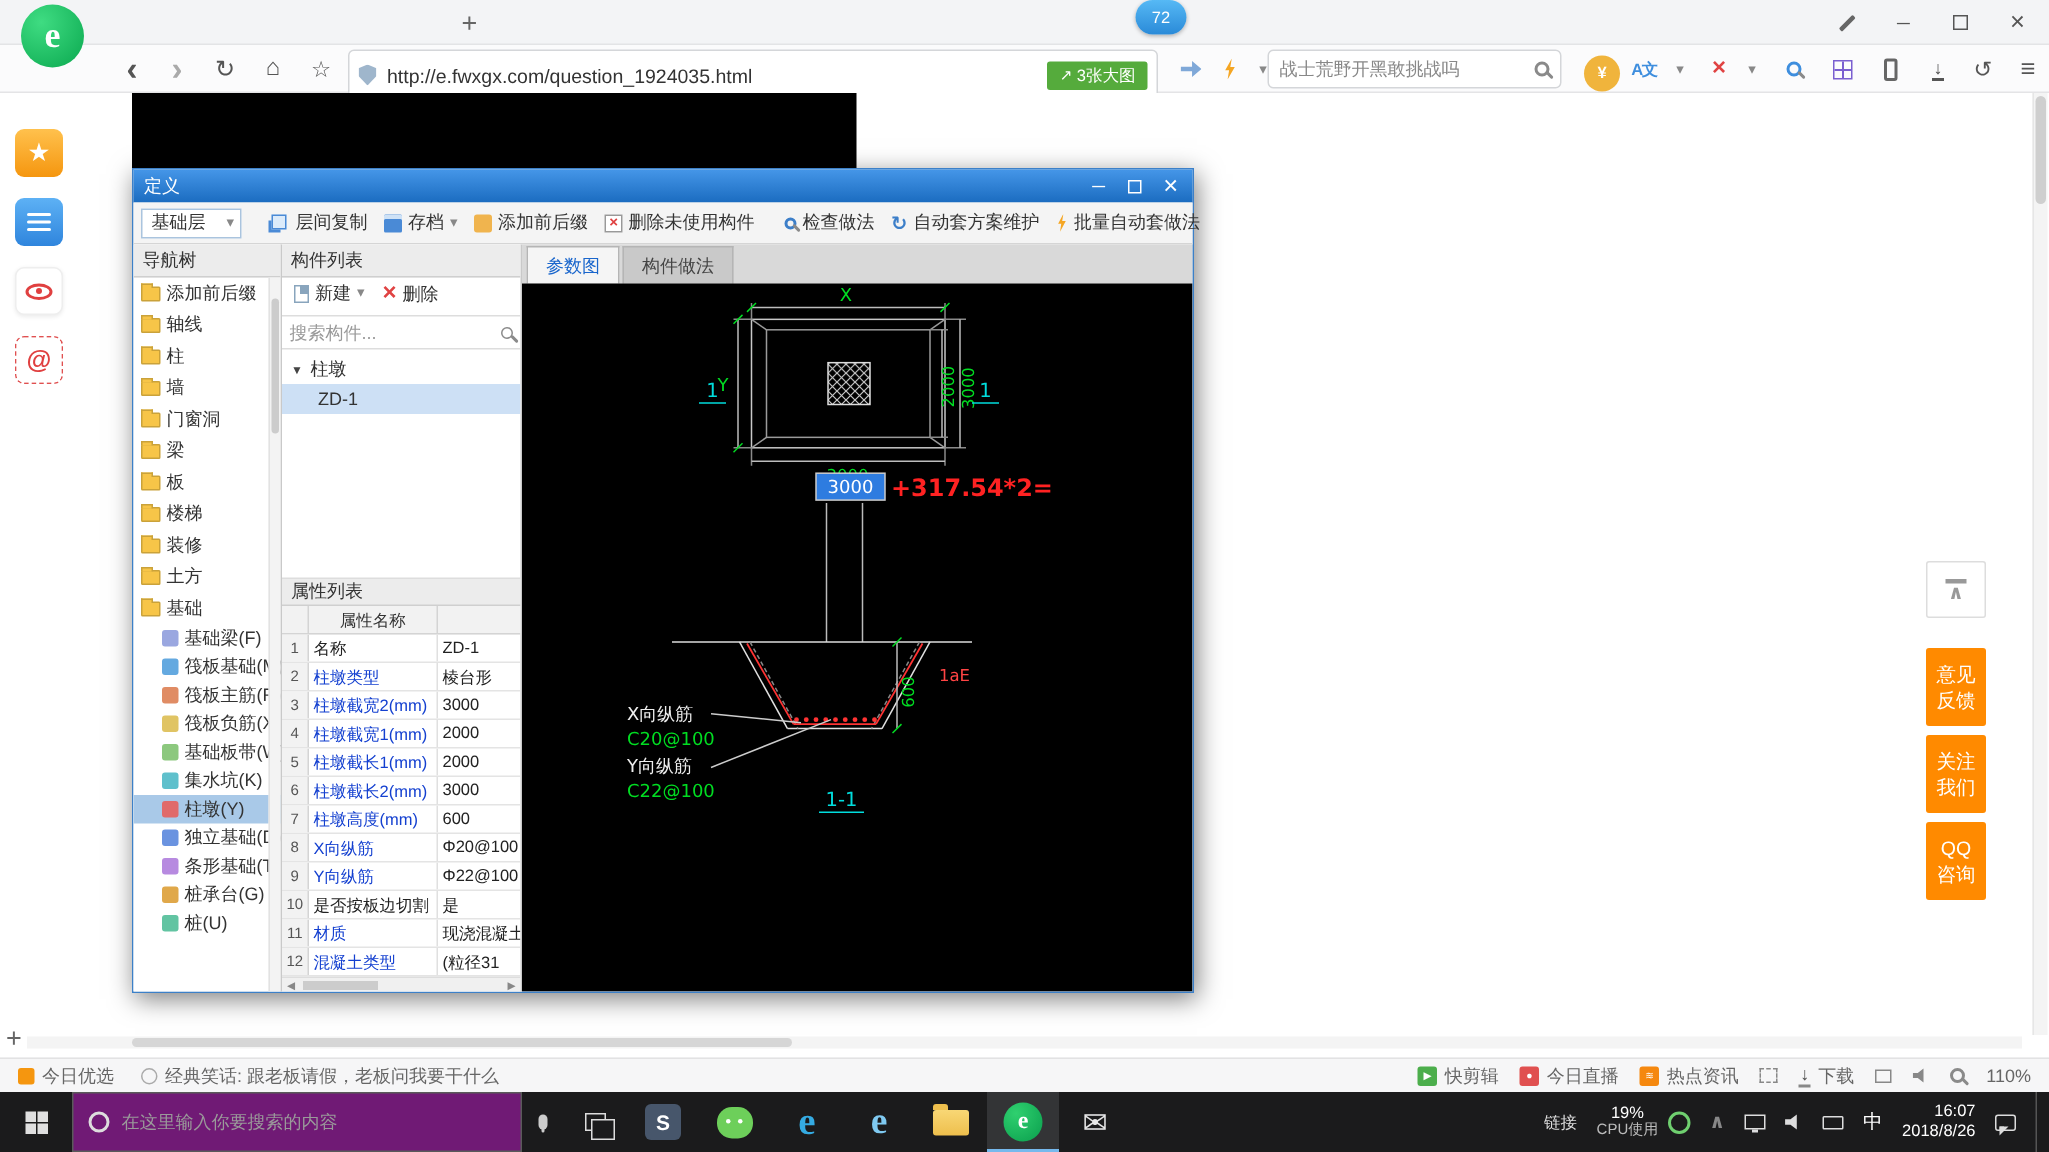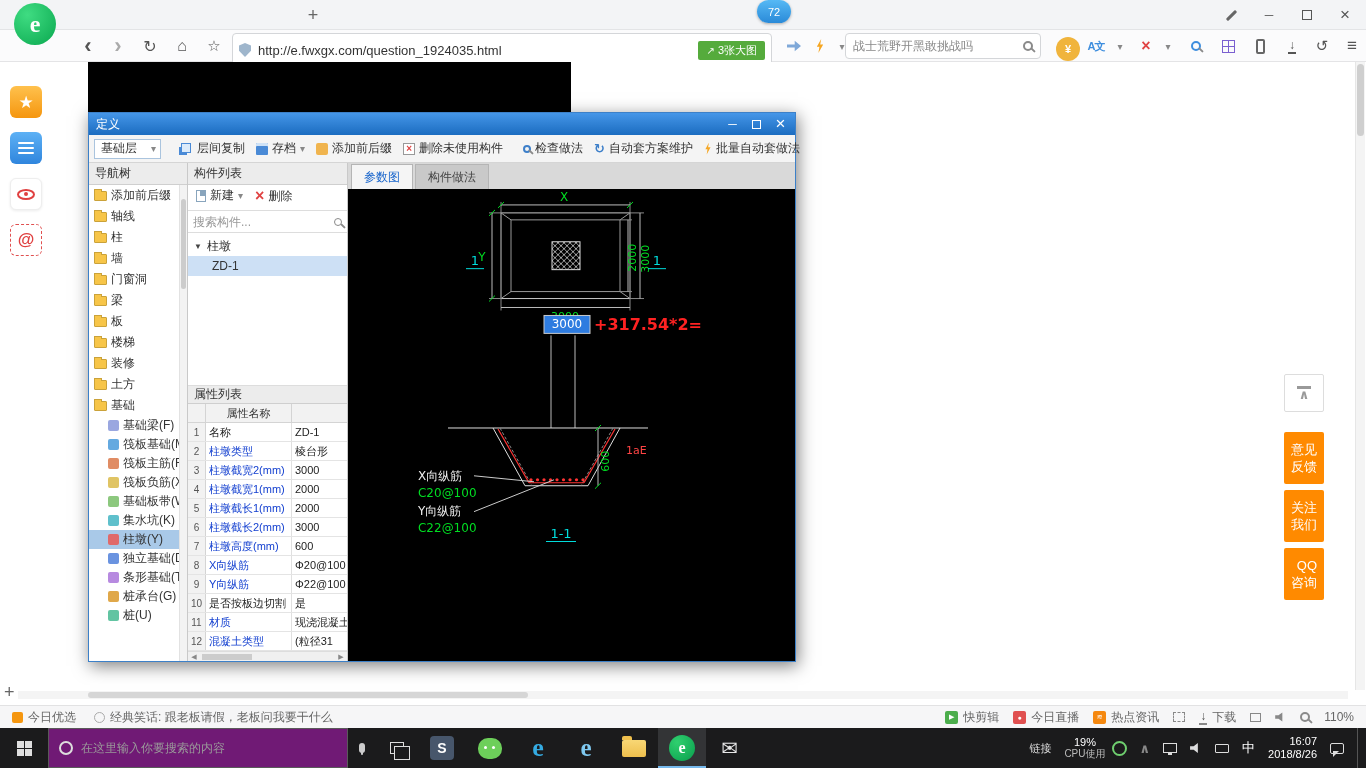--- a/index.html
+++ b/index.html
@@ -77,21 +77,21 @@
   .blackstrip{position:absolute;left:88px;top:0;width:483px;height:50px;background:#000}
 
   
   .vscroll{position:absolute;right:1px;top:0;width:10px;height:628px;background:#f4f4f4;border-left:1px solid #e6e6e6}
   .vscroll .thumb{position:absolute;top:2px;left:1px;width:7px;height:72px;background:#cfcfcf;border-radius:4px}
   .hscroll{position:absolute;left:18px;bottom:6px;width:1330px;height:8px;background:#f4f4f4}
   .hscroll .thumb{position:absolute;left:70px;top:1px;width:440px;height:6px;background:#d6d6d6;border-radius:3px}
   .addpanel{position:absolute;left:4px;bottom:2px}
 
   
-  .fbtn{position:absolute;left:1284px;width:40px;height:52px;background:#ff8a00;color:#fff;font-size:13px;line-height:17px;text-align:right;padding:9px 7px 0;border-radius:2px;cursor:pointer}
+  .fbtn{position:absolute;left:1284px;width:40px;height:52px;background:#ff8a00;color:#fff;font-size:13px;line-height:17px;text-align:center;padding:9px 7px 0;border-radius:2px;cursor:pointer}
   .ftop{position:absolute;left:1284px;top:312px;width:40px;height:38px;background:#fff;border:1px solid #ddd;border-radius:2px;display:flex;flex-direction:column;align-items:center;justify-content:center}
   .ftop i{width:14px;height:3px;background:#999;margin-bottom:1px}
   .ftop::after{content:"∧";color:#999;font-size:13px;font-weight:bold;line-height:10px}
 
   
   .dlg{position:absolute;left:88px;top:50px;width:708px;height:550px;background:#f0f0f0;border:1px solid #3c80c8;box-shadow:2px 4px 16px rgba(0,0,0,.5)}
   .dlg-title{height:22px;background:linear-gradient(#4596e8,#1b6cc0);color:#fff;display:flex;align-items:center;padding:0 7px;font-size:12px}
   .dlg-title .btns{margin-left:auto;display:flex;gap:9px;align-items:center}
   .dlg-title .btns .gi{color:#fff;width:15px;height:15px}
   .dlg-title .maxbox{border-color:#fff;width:9px;height:9px}

